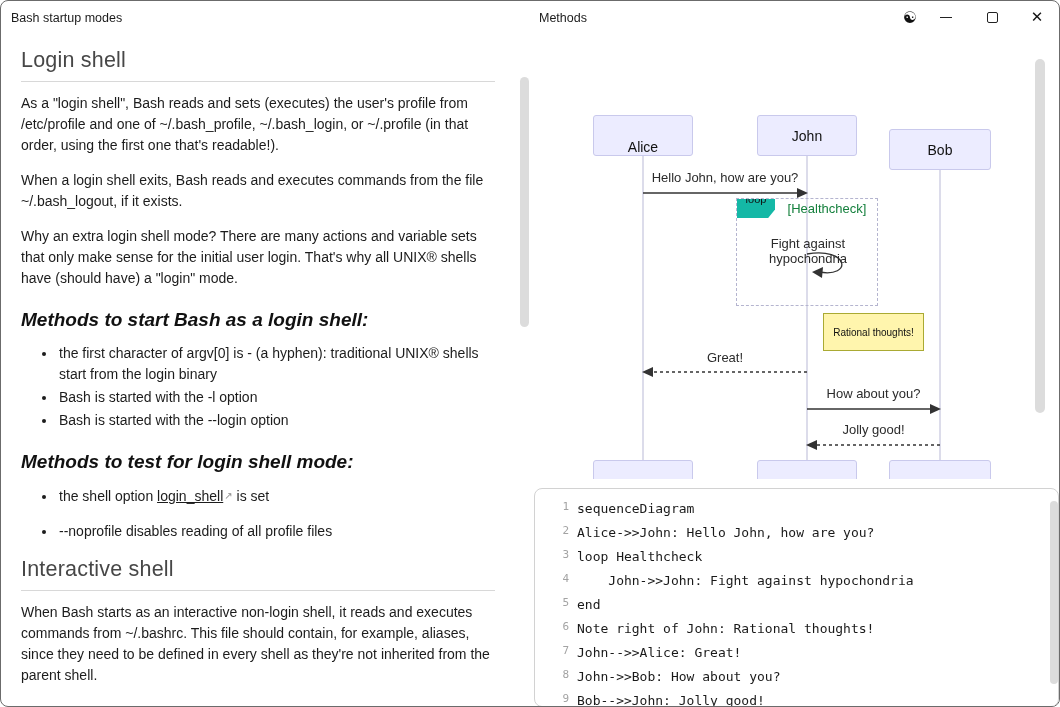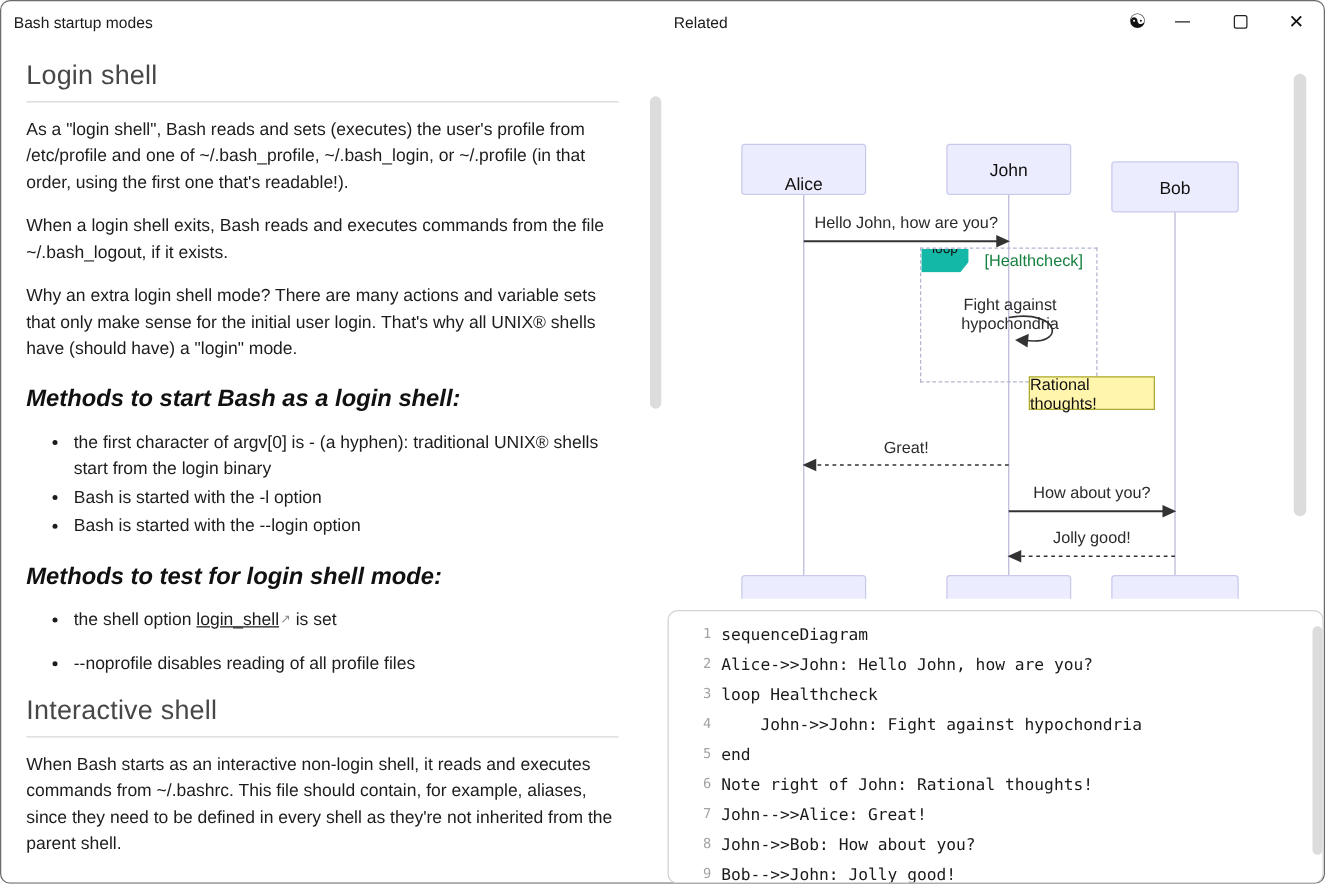--- a/index.html
+++ b/index.html
@@ -48,40 +48,40 @@
   .svg-overlay { position:absolute; left:0; top:0; }
   .msg { position:absolute; font-size:13px; color:#2b2b2b; text-align:center; }
   .loopbox { position:absolute; left:205px; top:197px; width:142px; height:108px; border:1px dashed #b4b4cf; }
   .looptab {
     position:absolute; left:0; top:0; width:38px; height:17px; background:#14b8a6;
     clip-path:polygon(0 0,100% 0,100% 55%,82% 100%,0 100%);
     font-size:11px; color:#111; display:flex; align-items:center; justify-content:center; padding-bottom:19px;
   }
   .loopcond { position:absolute; left:38px; top:2px; width:104px; text-align:center; font-size:13px; color:#15803d; }
   .note {
-    position:absolute; left:292px; top:300px; width:101px; height:27px; background:#fff5ad; border:1px solid #aaaa33;
-    display:flex; align-items:center; justify-content:center; font-size:13px; color:#111;
+    position:absolute; left:292px; top:312px; width:101px; height:38px; background:#fff5ad; border:1px solid #aaaa33;
+    display:flex; align-items:center; justify-content:center; font-size:10px; color:#111;
   }
   
   .code-panel {
     position:absolute; left:3px; top:487px; width:525px; height:219px;
     border:1px solid #d2d2d2; border-radius:8px; background:#fff; overflow:hidden;
     padding:9px 10px 0 8px;
   }
   .code-line { display:flex; align-items:flex-start; height:24px; }
   .ln { width:26px; text-align:right; font-family:"DejaVu Sans Mono","Liberation Mono",monospace; font-size:11px; color:#a3a3a3; padding-top:2px; flex:none; }
   .ct { font-family:"DejaVu Sans Mono","Liberation Mono",monospace; font-size:13px; color:#1a1a1a; white-space:pre; padding-left:8px; line-height:20px; padding-top:1px; }
 </style>
 </head>
 <body>
 
 <div class="window">
 
   <div class="pane-title pt-left">Bash startup modes</div>
-  <div class="pane-title pt-right">Related</div>
+  <div class="pane-title pt-right">Methods</div>
   <div class="winctl ctl-theme">
       <span>☯</span>
     </div>
   <div class="winctl ctl-min">
       <span class="bar"></span>
     </div>
   <div class="winctl ctl-max">
       <span class="sq"></span>
     </div>
   <div class="winctl ctl-close">

